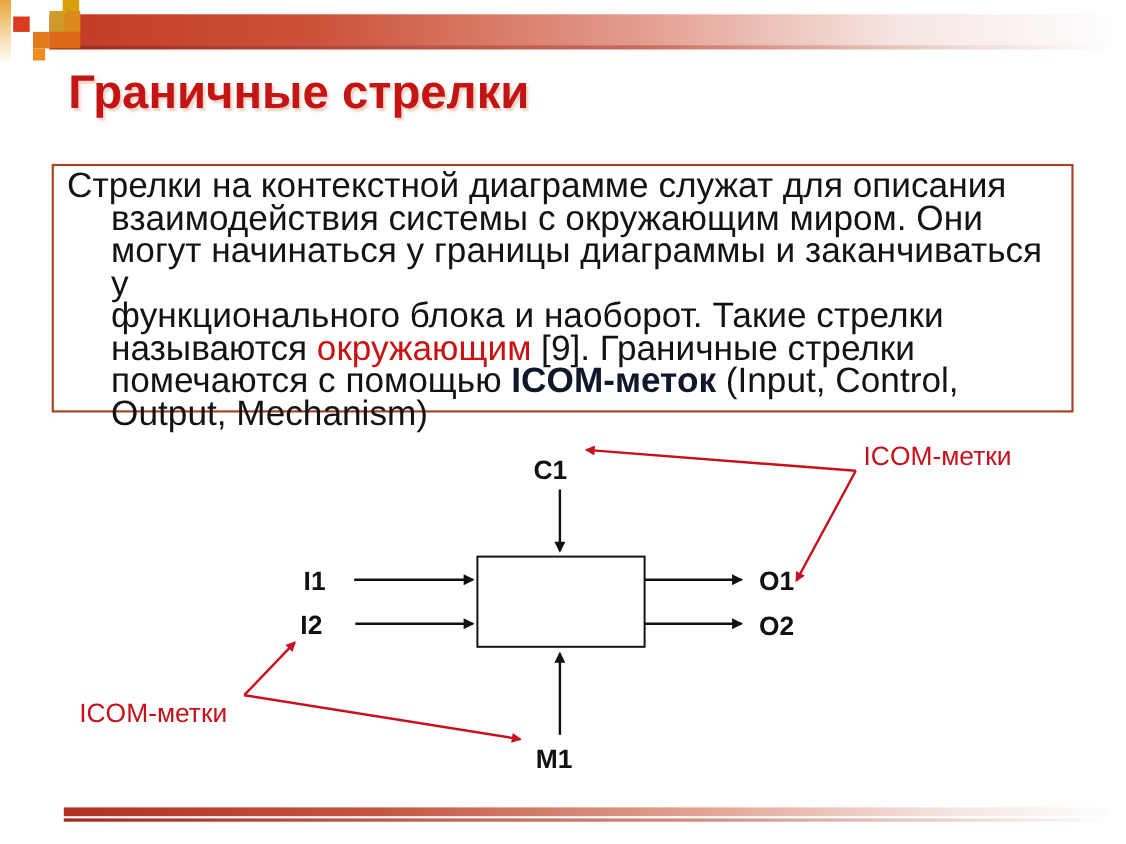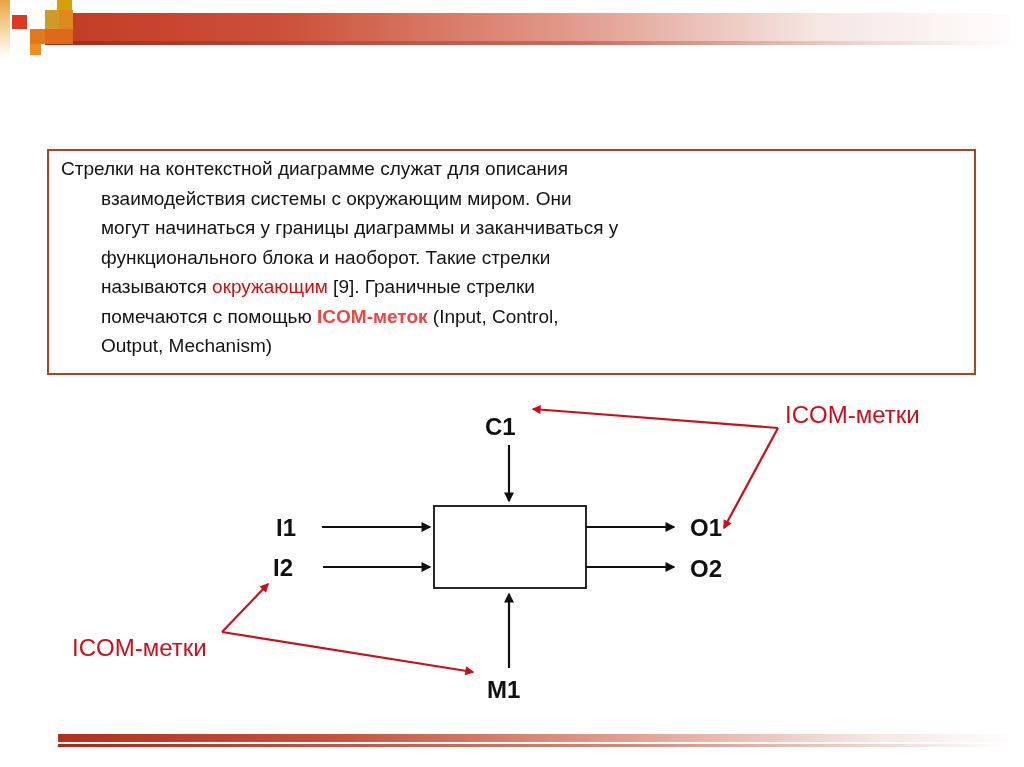--- a/index.html
+++ b/index.html
@@ -31,24 +31,24 @@
 
   
   .title{position:absolute;left:62px;top:60px;margin:0;
     font-size:43px;font-weight:bold;color:#c41414;letter-spacing:0px;
     text-shadow:2px 3px 2px rgba(205,125,85,0.35);white-space:nowrap;}
 
   
   .textbox{position:absolute;left:47px;top:149px;width:929px;height:226px;
     border:2px solid #a8442a;background:#ffffff;box-sizing:border-box;}
   .bodytext{margin:0;padding:3px 10px 0 12px;
-    font-size:19px;line-height:29.5px;color:#131313;
+    font-size:32px;line-height:29.5px;color:#131313;
     padding-left:52px;text-indent:-40px;white-space:pre-wrap;}
   .seg-red{color:#cc1111;}
-  .seg-brown-bold{color:#ef4444;font-weight:bold;}
+  .seg-brown-bold{color:#0f172a;font-weight:bold;}
 
   
   svg.diagram{position:absolute;left:0;top:0;width:1024px;height:767px;}
   .dlabel-black{font-family:"Liberation Sans",sans-serif;font-size:24px;font-weight:bold;fill:#111111;}
   .dlabel-red{font-family:"Liberation Sans",sans-serif;font-size:24px;fill:#c8101c;}
 </style>
 </head>
 <body>
 
 <div class="slide">
@@ -57,20 +57,21 @@
   <div class="top-line"></div>
   <div class="corner-strip"></div>
   <div class="sq sq-red"></div>
   <div class="sq sq-gold-top"></div>
   <div class="sq sq-gold"></div>
   <div class="sq sq-orange-a"></div>
   <div class="sq sq-orange-b"></div>
   <div class="sq sq-orange-c"></div>
   <div class="sq sq-orange-d"></div>
 
+  <h1 class="title">Граничные стрелки</h1>
 
   <div class="textbox">
     <p class="bodytext"><span>Стрелки на контекстной диаграмме служат для описания
 взаимодействия системы с окружающим миром. Они
 могут начинаться у границы диаграммы и заканчиваться у
 функционального блока и наоборот. Такие стрелки
 называются </span><span class="seg-red">окружающим</span><span> [9]. Граничные стрелки
 помечаются с помощью </span><span class="seg-brown-bold">ICOM-меток</span><span> (Input, Control,
 Output, Mechanism)</span></p>
   </div>

